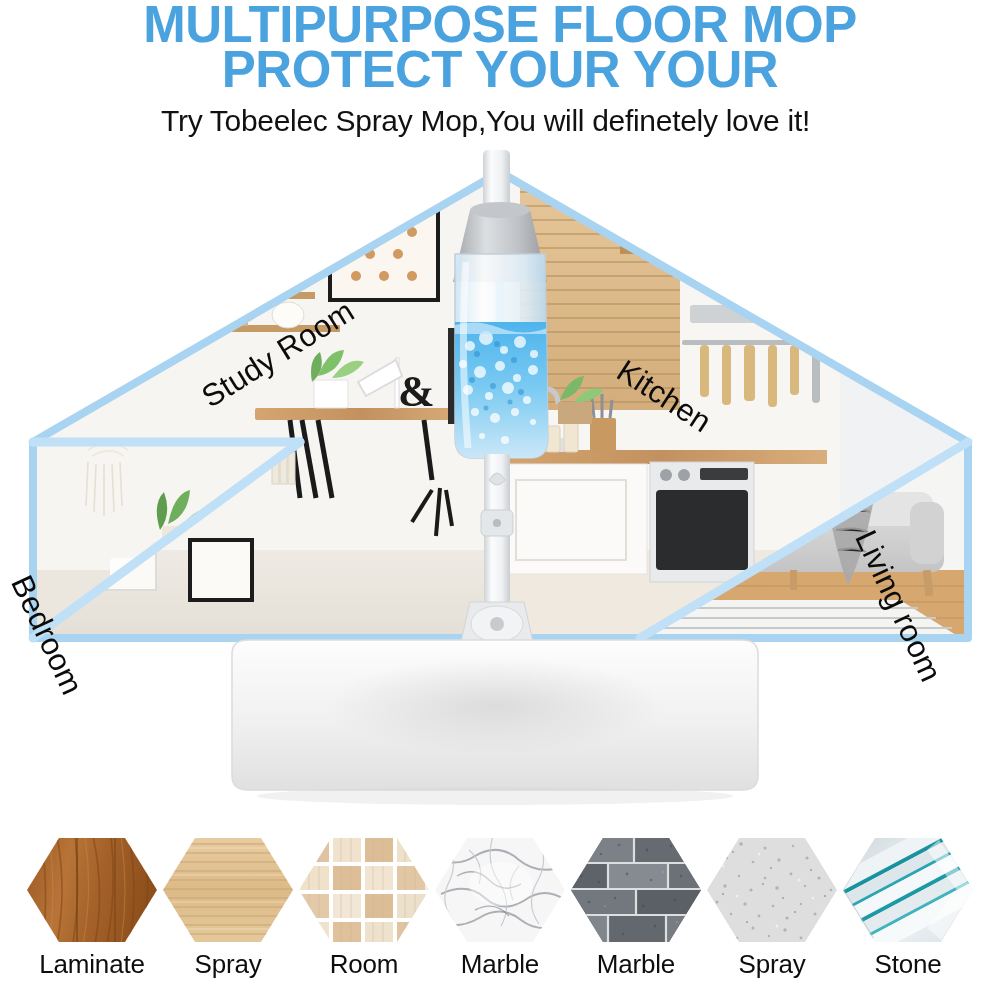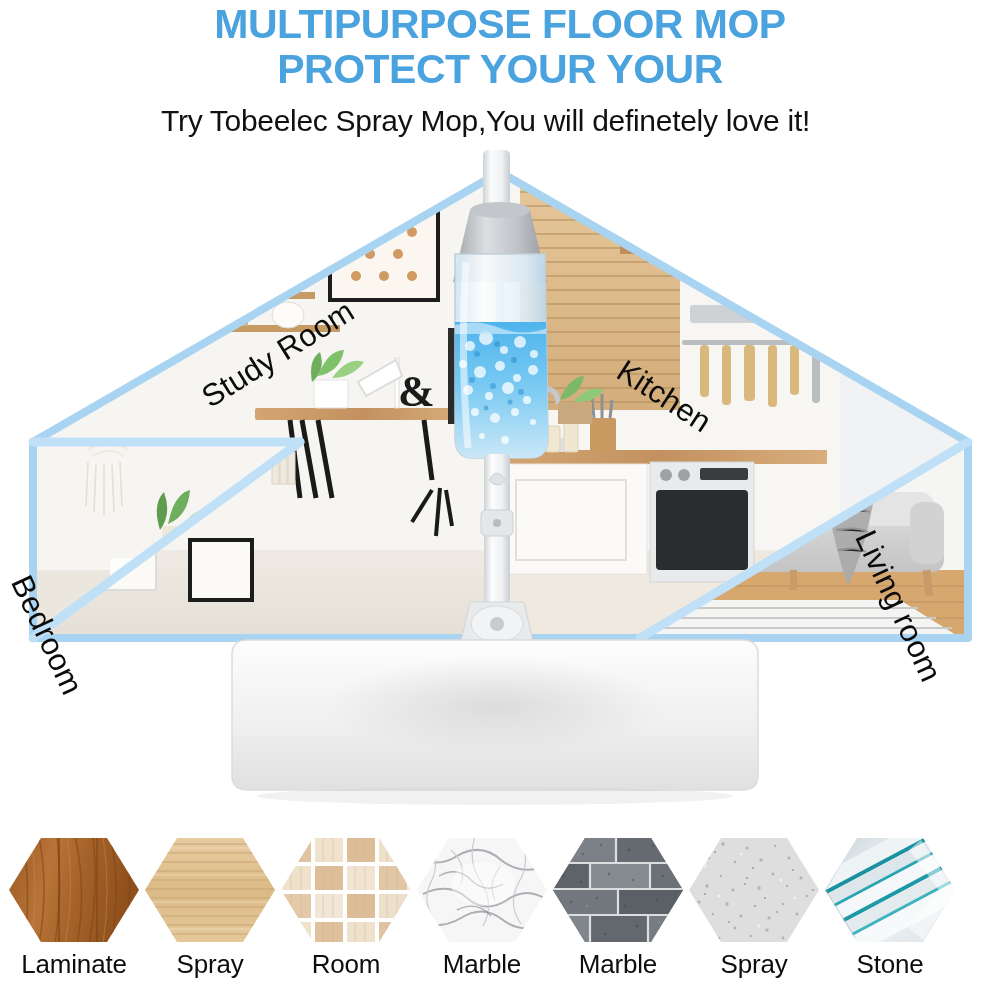--- a/index.html
+++ b/index.html
@@ -7,21 +7,21 @@
   body{
     width:1000px;height:1000px;position:relative;overflow:hidden;
     font-family:"Liberation Sans","DejaVu Sans",sans-serif;
     -webkit-font-smoothing:antialiased;
   }
   .stage{position:absolute;inset:0;background:#fff;}
 
   
   .headline{
     position:absolute;left:0;top:2px;width:1000px;text-align:center;
-    color:#4aa3de;font-weight:bold;font-size:41px;line-height:45px;
+    color:#4aa3de;font-weight:bold;font-size:51px;line-height:45px;
     letter-spacing:-0.5px;white-space:nowrap;
   }
   .headline .l2{display:block;}
   .subhead{
     position:absolute;left:0;top:104px;width:971px;text-align:center;
     color:#111;font-size:30px;line-height:34px;letter-spacing:-0.3px;white-space:nowrap;
   }
 
   
   .house{position:absolute;left:0;top:150px;width:1000px;height:500px;}
@@ -37,22 +37,22 @@
   #lbl-bedroom{left:36px;top:420px;transform:rotate(65deg);transform-origin:left top;}
   #lbl-living{left:880px;top:375px;transform:rotate(65deg);transform-origin:left top;}
 
   
   .mop{position:absolute;left:0;top:150px;width:1000px;height:660px;}
   .mop svg{position:absolute;left:0;top:0;}
 
   
   .materials{
     position:absolute;left:0;top:836px;width:1000px;height:164px;
-    display:flex;align-items:flex-start;justify-content:flex-start;
-    padding:0 6px;box-sizing:border-box;
+    display:flex;align-items:flex-start;justify-content:center;
+    padding:0 12px;box-sizing:border-box;
   }
   .mat{width:136px;display:flex;flex-direction:column;align-items:center;}
   .hexwrap{width:130px;height:108px;position:relative;}
   .hexwrap svg{display:block;}
   .mat-label{
     margin-top:6px;font-size:26px;color:#0d0d0d;letter-spacing:-0.2px;
     text-align:center;line-height:28px;white-space:nowrap;
   }
 </style>
 </head>

